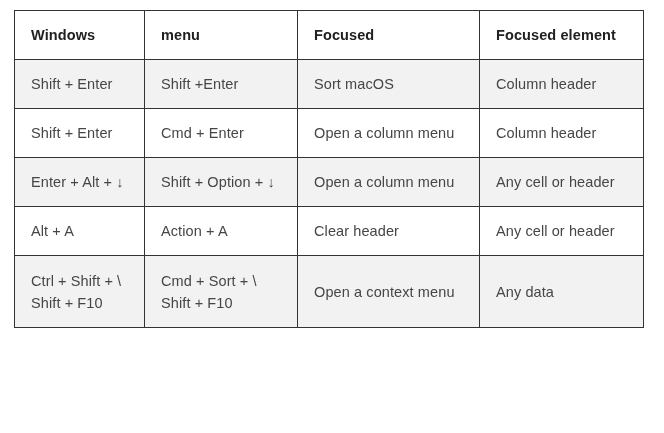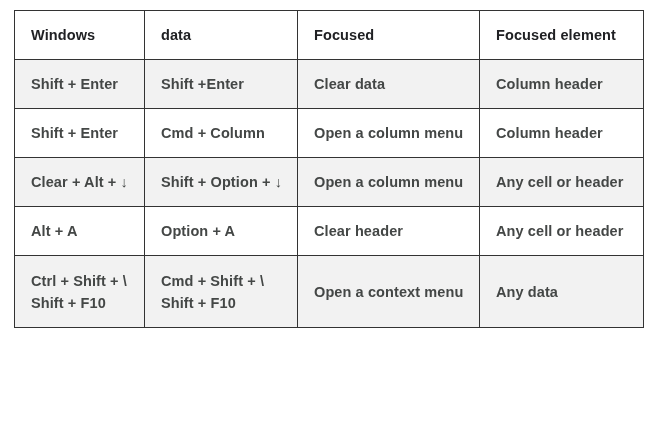--- a/index.html
+++ b/index.html
@@ -39,21 +39,21 @@
 
   table.shortcut-table th,
   table.shortcut-table td {
     border: 1px solid #333333;
     padding: 0 16px;
     text-align: left;
     vertical-align: middle;
     font-size: 14.5px;
     line-height: 22px;
     color: #444746;
-    font-weight: bold;
+    font-weight: normal;
     letter-spacing: 0.1px;
   }
   table.shortcut-table thead th {
     height: 48px;
     font-weight: bold;
     color: #202124;
     background: #ffffff;
     font-size: 14.5px;
   }
   table.shortcut-table tbody tr {
@@ -82,89 +82,89 @@
     <table class="shortcut-table">
       <colgroup>
         <col class="c-win">
         <col class="c-mac">
         <col class="c-action">
         <col class="c-focus">
       </colgroup>
       <thead>
         <tr>
           <th>Windows</th>
-          <th>data</th>
+          <th>menu</th>
           <th>Focused</th>
           <th>Focused element</th>
         </tr>
       </thead>
       <tbody id="table-body">
           <tr class="shaded">
             <td>
               <span class="cell-line">Shift + Enter</span>
             </td>
             <td>
               <span class="cell-line">Shift +Enter</span>
             </td>
             <td>
-              <span class="cell-line">Clear data</span>
+              <span class="cell-line">Sort macOS</span>
             </td>
             <td>
               <span class="cell-line">Column header</span>
             </td>
           </tr>
           <tr class="plain">
             <td>
               <span class="cell-line">Shift + Enter</span>
             </td>
             <td>
-              <span class="cell-line">Cmd + Column</span>
+              <span class="cell-line">Cmd + Enter</span>
             </td>
             <td>
               <span class="cell-line">Open a column menu</span>
             </td>
             <td>
               <span class="cell-line">Column header</span>
             </td>
           </tr>
           <tr class="shaded">
             <td>
-              <span class="cell-line">Clear + Alt + ↓</span>
+              <span class="cell-line">Enter + Alt + ↓</span>
             </td>
             <td>
               <span class="cell-line">Shift + Option + ↓</span>
             </td>
             <td>
               <span class="cell-line">Open a column menu</span>
             </td>
             <td>
               <span class="cell-line">Any cell or header</span>
             </td>
           </tr>
           <tr class="plain">
             <td>
               <span class="cell-line">Alt + A</span>
             </td>
             <td>
-              <span class="cell-line">Option + A</span>
+              <span class="cell-line">Action + A</span>
             </td>
             <td>
               <span class="cell-line">Clear header</span>
             </td>
             <td>
               <span class="cell-line">Any cell or header</span>
             </td>
           </tr>
           <tr class="shaded tall">
             <td>
               <span class="cell-line">Ctrl + Shift + \</span>
               <span class="cell-line">Shift + F10</span>
             </td>
             <td>
-              <span class="cell-line">Cmd + Shift + \</span>
+              <span class="cell-line">Cmd + Sort + \</span>
               <span class="cell-line">Shift + F10</span>
             </td>
             <td>
               <span class="cell-line">Open a context menu</span>
             </td>
             <td>
               <span class="cell-line">Any data</span>
             </td>
           </tr>
         </tbody>

